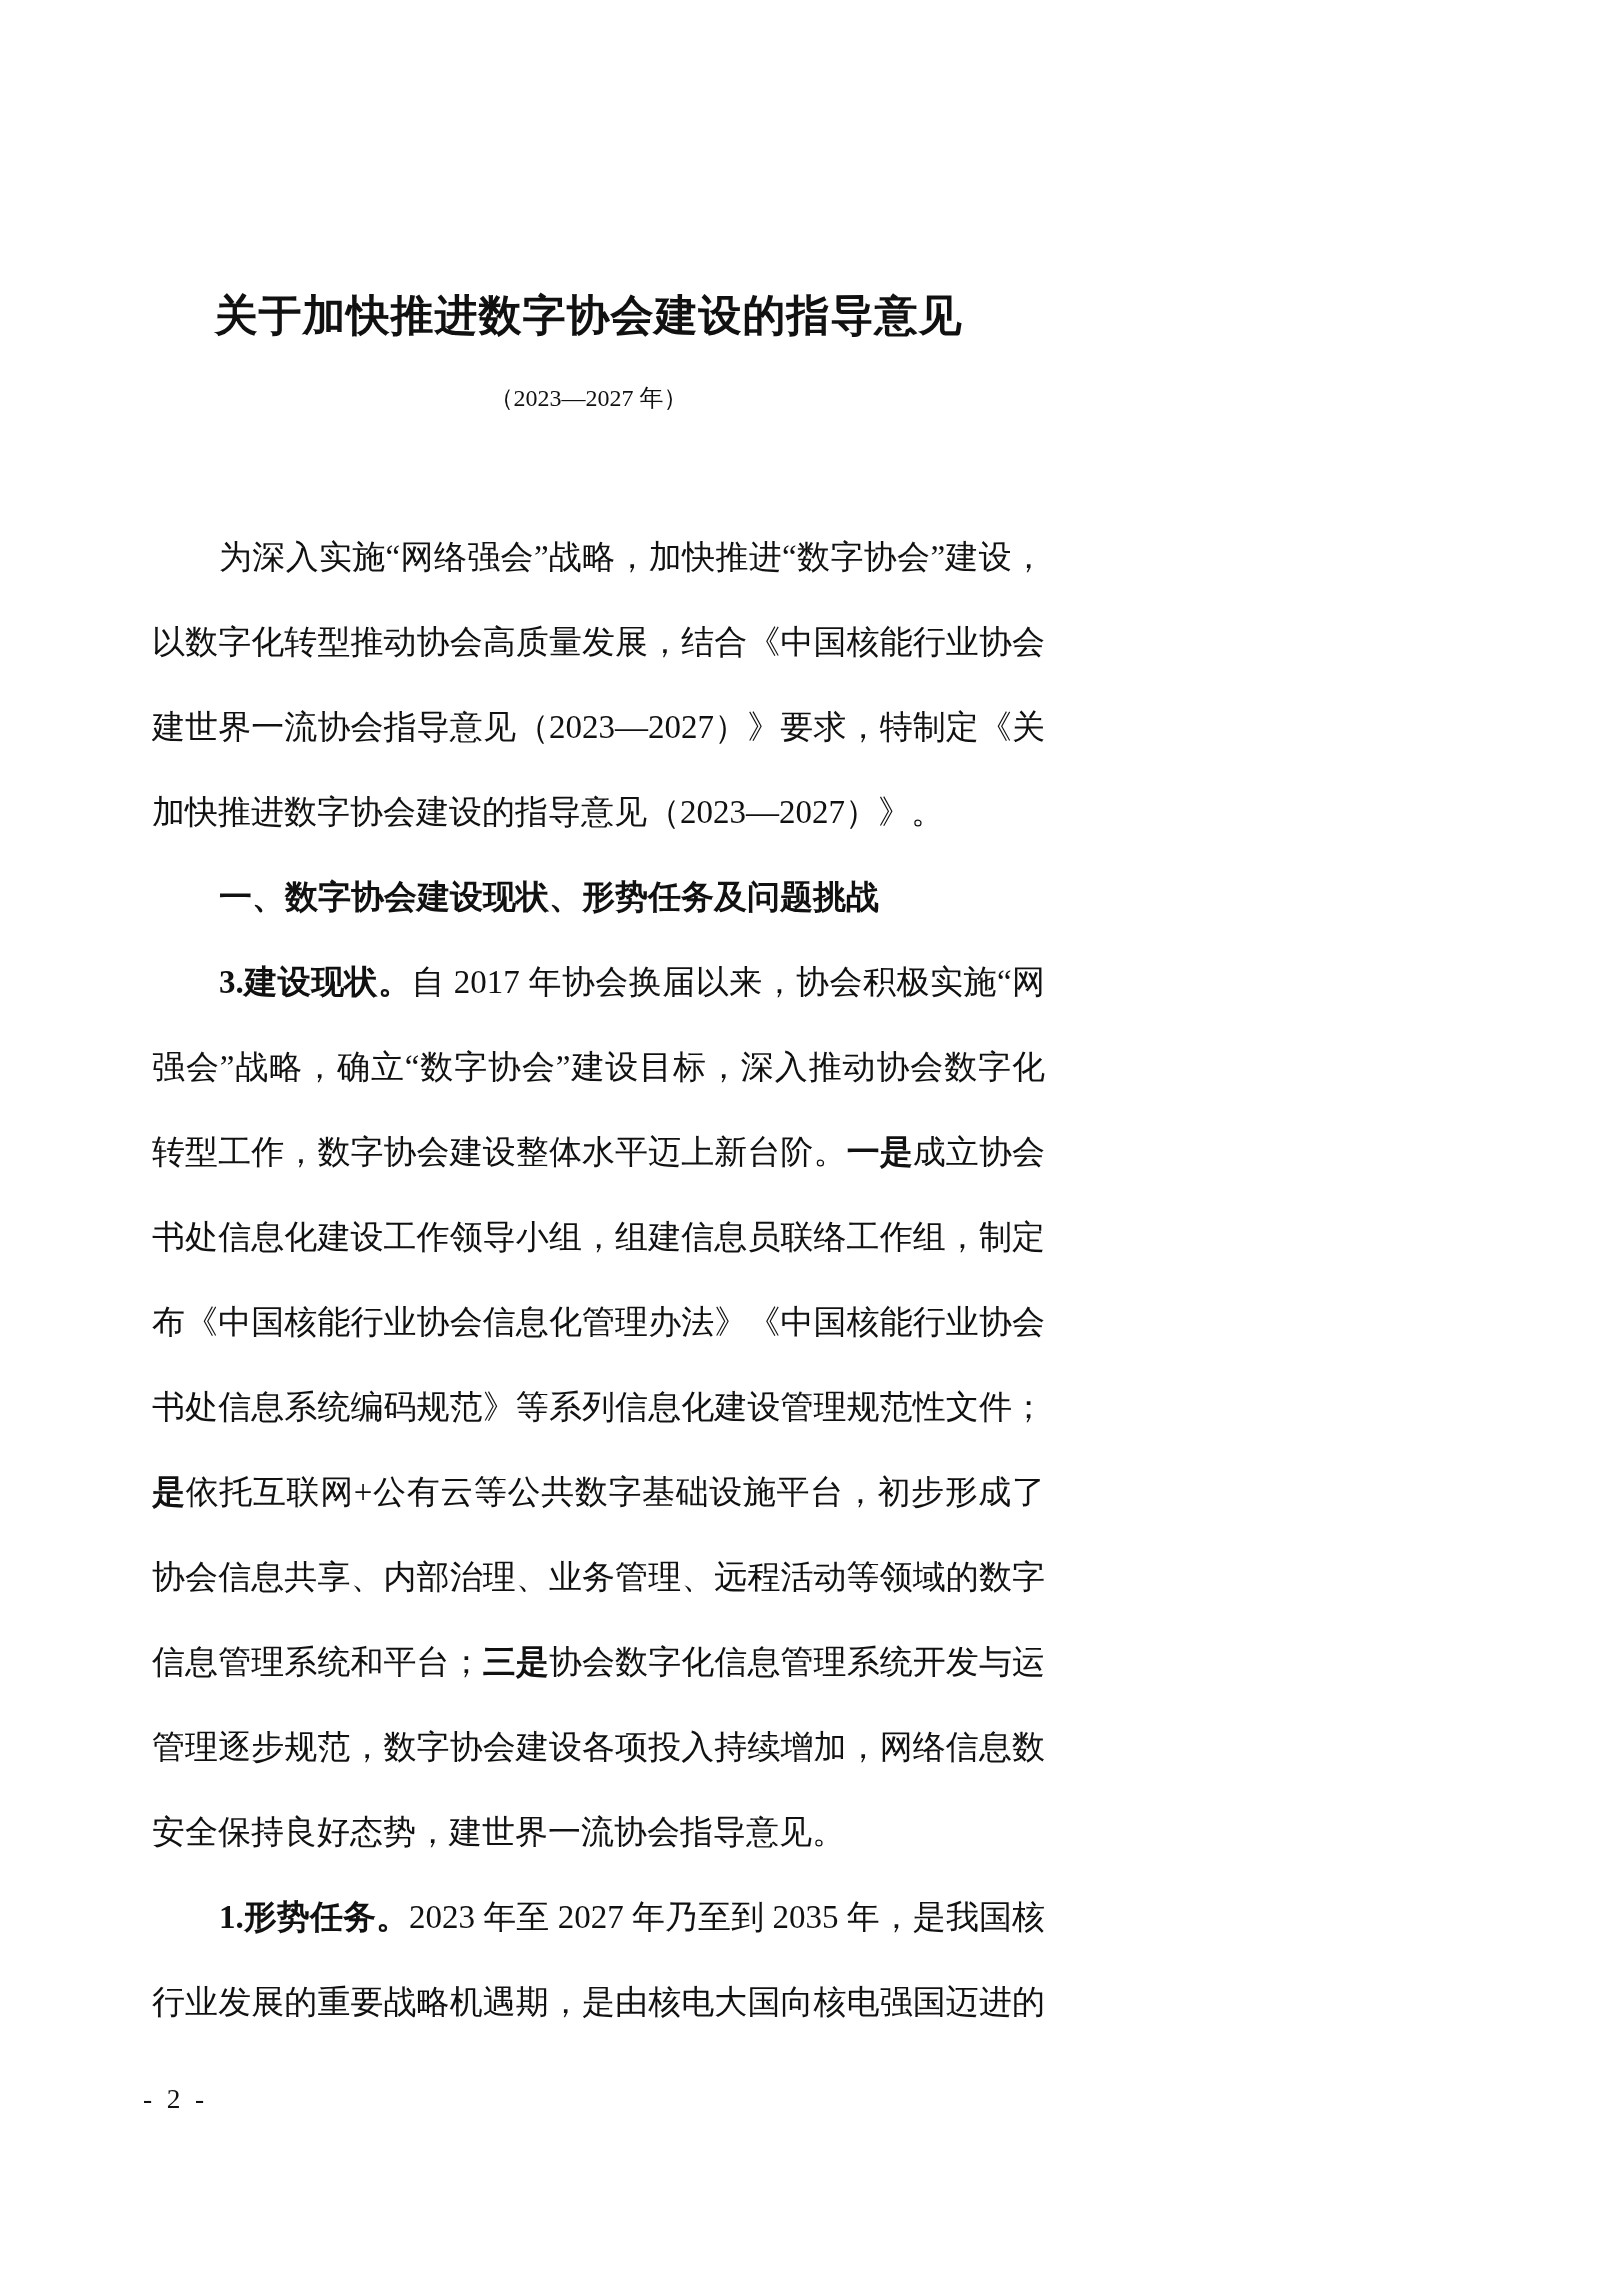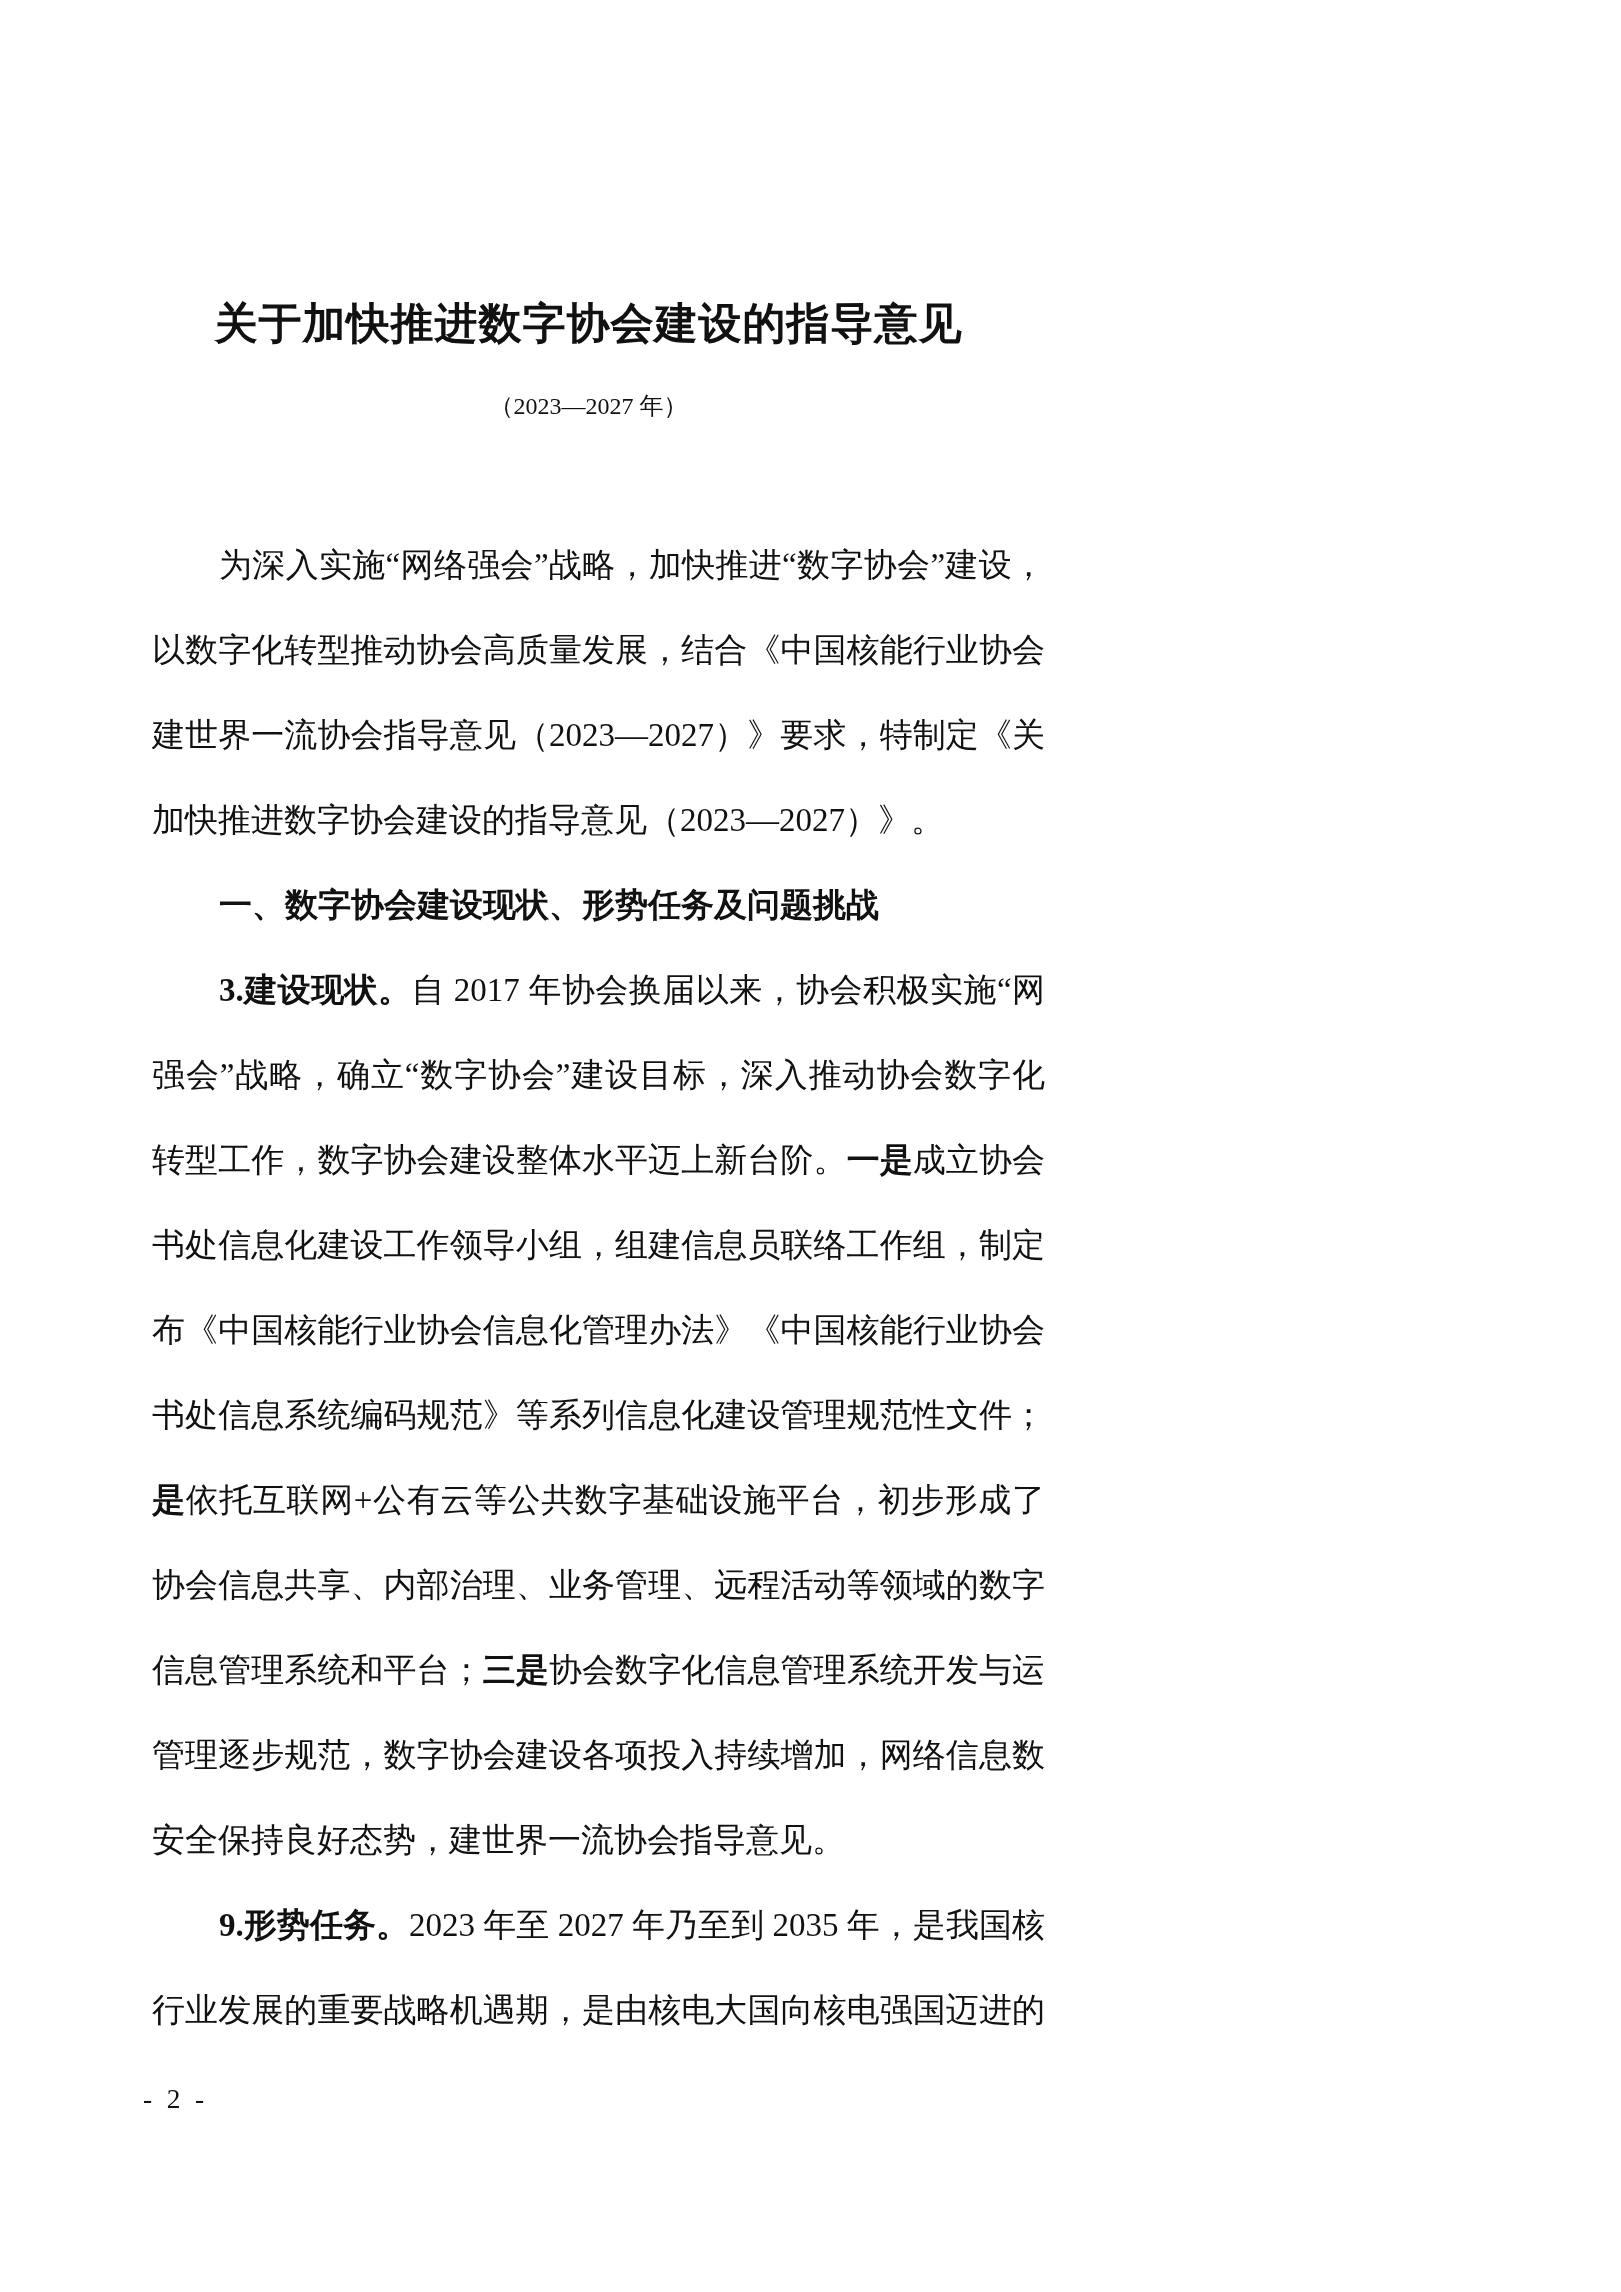--- a/index.html
+++ b/index.html
@@ -16,21 +16,21 @@
     color: #111111;
     overflow: hidden;
   }
   .content {
     position: absolute;
     left: 132px;
     top: 290px;
     width: 913px;
   }
   .doc-title {
-    margin: 8px;
+    margin: 0;
     font-size: 43px;
     line-height: 52px;
     font-weight: 700;
     text-align: center;
     letter-spacing: 1px;
     white-space: nowrap;
   }
   .doc-subtitle {
     margin: 37px 0 0 0;
     font-size: 24px;
@@ -84,19 +84,19 @@
         <div class="line fill"><span>强会”战略，确立“数字协会”建设目标，深入推动协会数字化</span></div>
         <div class="line fill"><span>转型工作，数字协会建设整体水平迈上新台阶。</span><span class="b">一是</span><span>成立协会秘</span></div>
         <div class="line fill"><span>书处信息化建设工作领导小组，组建信息员联络工作组，制定发</span></div>
         <div class="line fill"><span>布《中国核能行业协会信息化管理办法》《中国核能行业协会秘</span></div>
         <div class="line fill"><span>书处信息系统编码规范》等系列信息化建设管理规范性文件；</span></div>
         <div class="line fill"><span class="b">是</span><span>依托互联网+公有云等公共数字基础设施平台，初步形成了涵盖</span></div>
         <div class="line fill"><span>协会信息共享、内部治理、业务管理、远程活动等领域的数字化</span></div>
         <div class="line fill"><span>信息管理系统和平台；</span><span class="b">三是</span><span>协会数字化信息管理系统开发与运维</span></div>
         <div class="line fill"><span>管理逐步规范，数字协会建设各项投入持续增加，网络信息数据</span></div>
         <div class="line"><span>安全保持良好态势，建世界一流协会指导意见。</span></div>
-        <div class="line fill indent"><span class="b">9.形势任务。</span><span>2023 年至 2027 年乃至到 2035 年，是我国核能</span></div>
+        <div class="line fill indent"><span class="b">1.形势任务。</span><span>2023 年至 2027 年乃至到 2035 年，是我国核能</span></div>
         <div class="line fill"><span>行业发展的重要战略机遇期，是由核电大国向核电强国迈进的重</span></div>
       </div>
   </div>
   <div class="page-footer">- 2 -</div>
 </div>
 
 
 </body></html>

